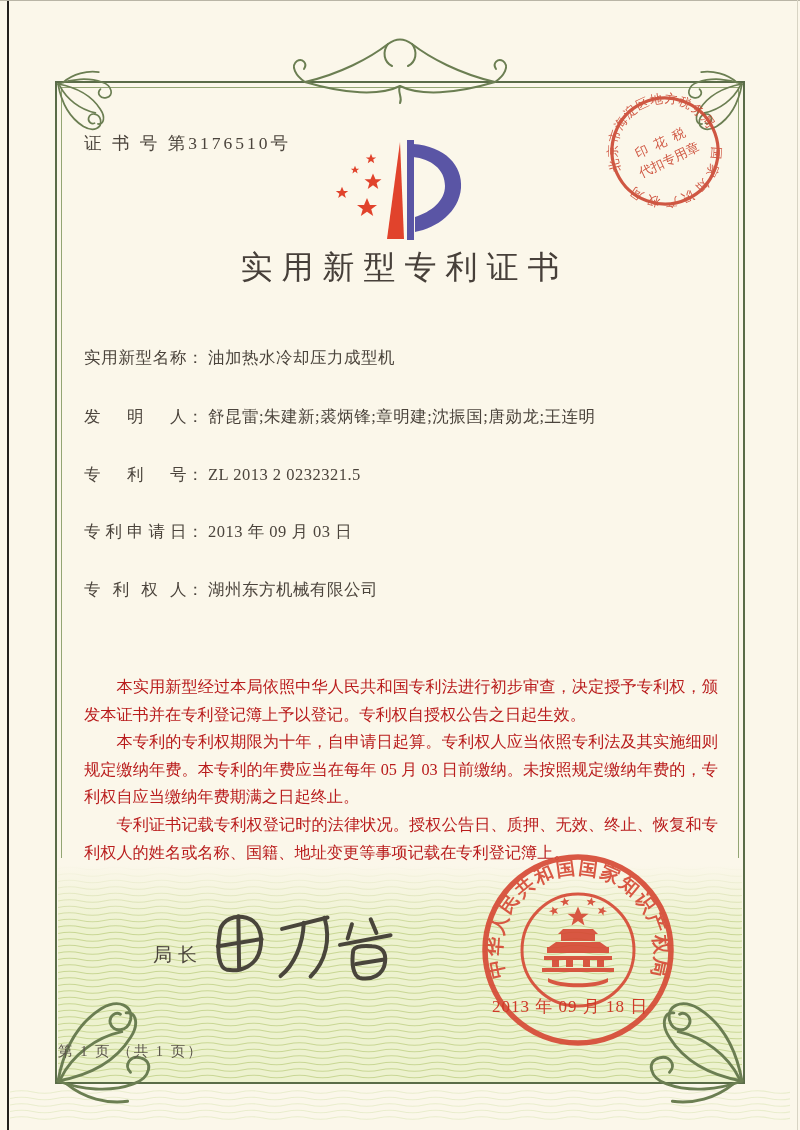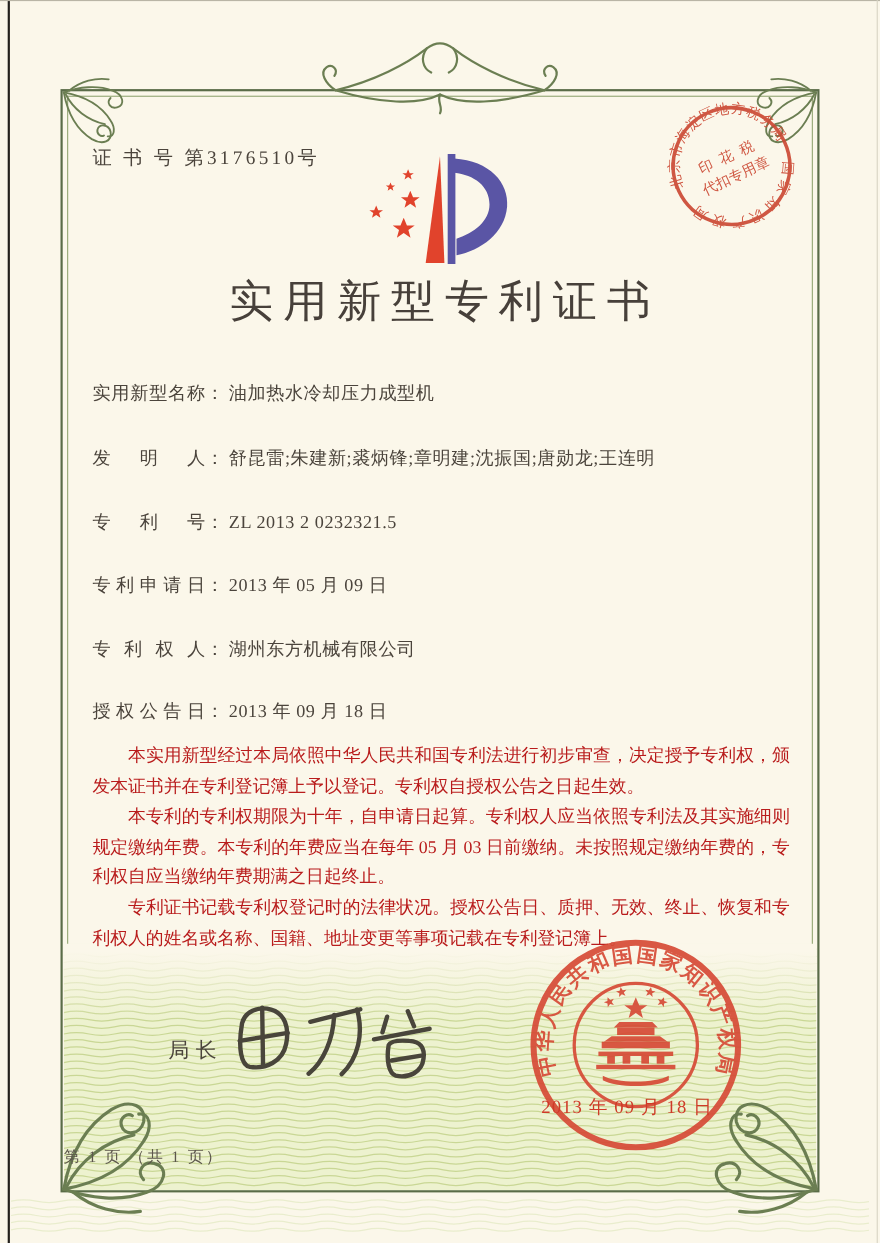--- a/index.html
+++ b/index.html
@@ -14,21 +14,21 @@
   .frame-inner{position:absolute;left:61px;right:61px;top:87px;bottom:52px;border:1px solid #93a573;}
   .orn-layer{position:absolute;left:0;top:0;z-index:2;pointer-events:none;}
   
   .band{position:absolute;left:58px;top:858px;z-index:1;}
   .band-fade{position:absolute;left:58px;top:858px;width:684px;height:70px;z-index:1;
              background:linear-gradient(#fbf7ea 10%,rgba(251,247,234,0));}
   .subband{position:absolute;left:10px;top:1088px;z-index:0;opacity:.55;}
   
   .cert-no{position:absolute;left:84px;top:131px;font-size:17.5px;letter-spacing:3px;z-index:3;}
   .logo{position:absolute;left:325px;top:138px;z-index:3;}
-  .title{position:absolute;left:0;right:0;top:246px;text-align:center;font-size:40px;
+  .title{position:absolute;left:0;right:0;top:246px;text-align:center;font-size:32px;
          letter-spacing:9px;text-indent:9px;color:#47403a;z-index:3;}
   .field{position:absolute;left:84px;font-size:16.5px;letter-spacing:.5px;z-index:3;white-space:nowrap;}
   .field .lab{display:inline-block;width:103px;text-align:justify;text-align-last:justify;vertical-align:top;}
   .field .sep{margin-right:4px;}
   .paras{position:absolute;left:84px;right:82px;top:674px;z-index:3;}
   .paras p{margin:0;font-size:16.2px;line-height:27.6px;text-indent:2em;text-align:justify;color:#b91c1c;}
   .director{position:absolute;left:153px;top:942px;font-size:19px;letter-spacing:6px;z-index:3;}
   .sig{position:absolute;left:205px;top:896px;z-index:3;}
   .sr-only{position:absolute;width:1px;height:1px;overflow:hidden;clip:rect(0 0 0 0);white-space:nowrap;}
   .seal-tax{position:absolute;left:604px;top:90px;z-index:4;opacity:.92;}
@@ -143,27 +143,24 @@
   <div class="field" style="top:347px">
     <span class="lab">实用新型名称</span><span class="sep">：</span><span>油加热水冷却压力成型机</span>
   </div>
   <div class="field" style="top:406px">
     <span class="lab">发明人</span><span class="sep">：</span><span>舒昆雷;朱建新;裘炳锋;章明建;沈振国;唐勋龙;王连明</span>
   </div>
   <div class="field" style="top:464px">
     <span class="lab">专利号</span><span class="sep">：</span><span>ZL 2013 2 0232321.5</span>
   </div>
   <div class="field" style="top:521px">
-    <span class="lab">专利申请日</span><span class="sep">：</span><span>2013 年 05 月 09 日</span>
+    <span class="lab">专利申请日</span><span class="sep">：</span><span>2013 年 09 月 03 日</span>
   </div>
   <div class="field" style="top:579px">
     <span class="lab">专利权人</span><span class="sep">：</span><span>湖州东方机械有限公司</span>
-  </div>
-  <div class="field" style="top:636px">
-    <span class="lab">授权公告日</span><span class="sep">：</span><span>2013 年 09 月 18 日</span>
   </div>
 
   <div class="paras">
     <p>本实用新型经过本局依照中华人民共和国专利法进行初步审查，决定授予专利权，颁发本证书并在专利登记簿上予以登记。专利权自授权公告之日起生效。</p>
     <p>本专利的专利权期限为十年，自申请日起算。专利权人应当依照专利法及其实施细则规定缴纳年费。本专利的年费应当在每年 05 月 03 日前缴纳。未按照规定缴纳年费的，专利权自应当缴纳年费期满之日起终止。</p>
     <p>专利证书记载专利权登记时的法律状况。授权公告日、质押、无效、终止、恢复和专利权人的姓名或名称、国籍、地址变更等事项记载在专利登记簿上。</p>
   </div>
 
   <div class="director">局长</div>
   <span class="sr-only">田力普</span>

